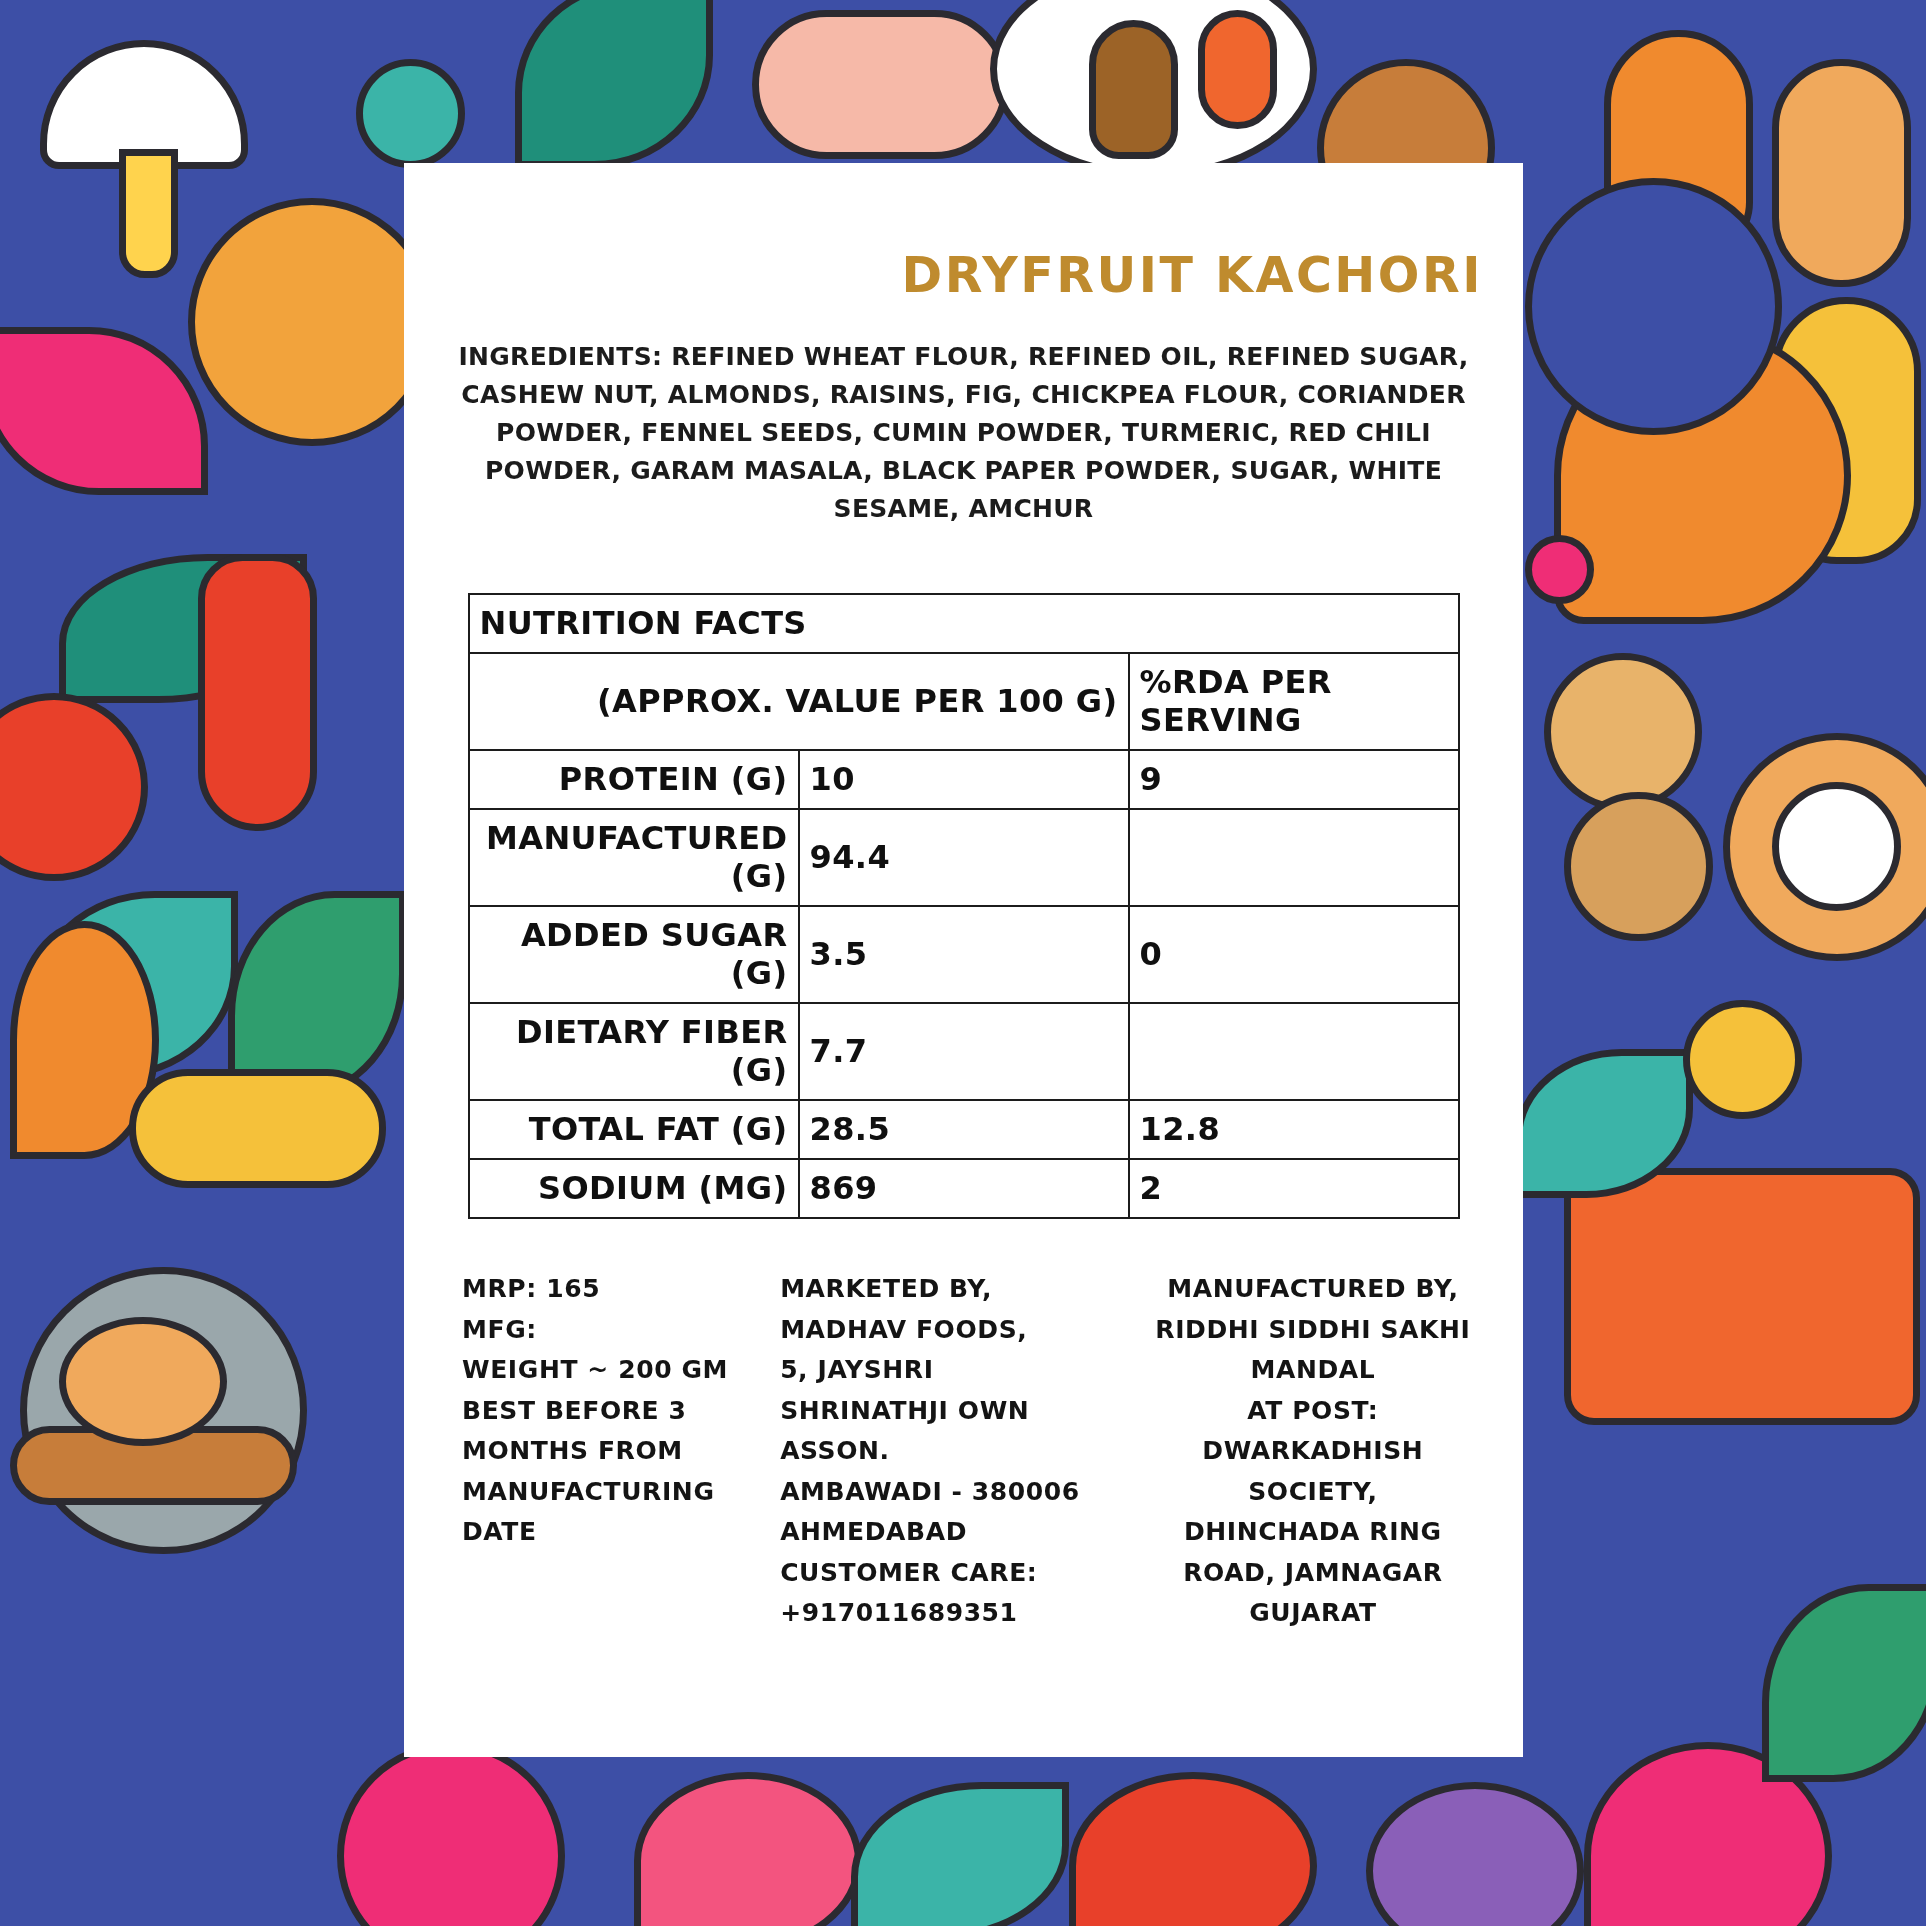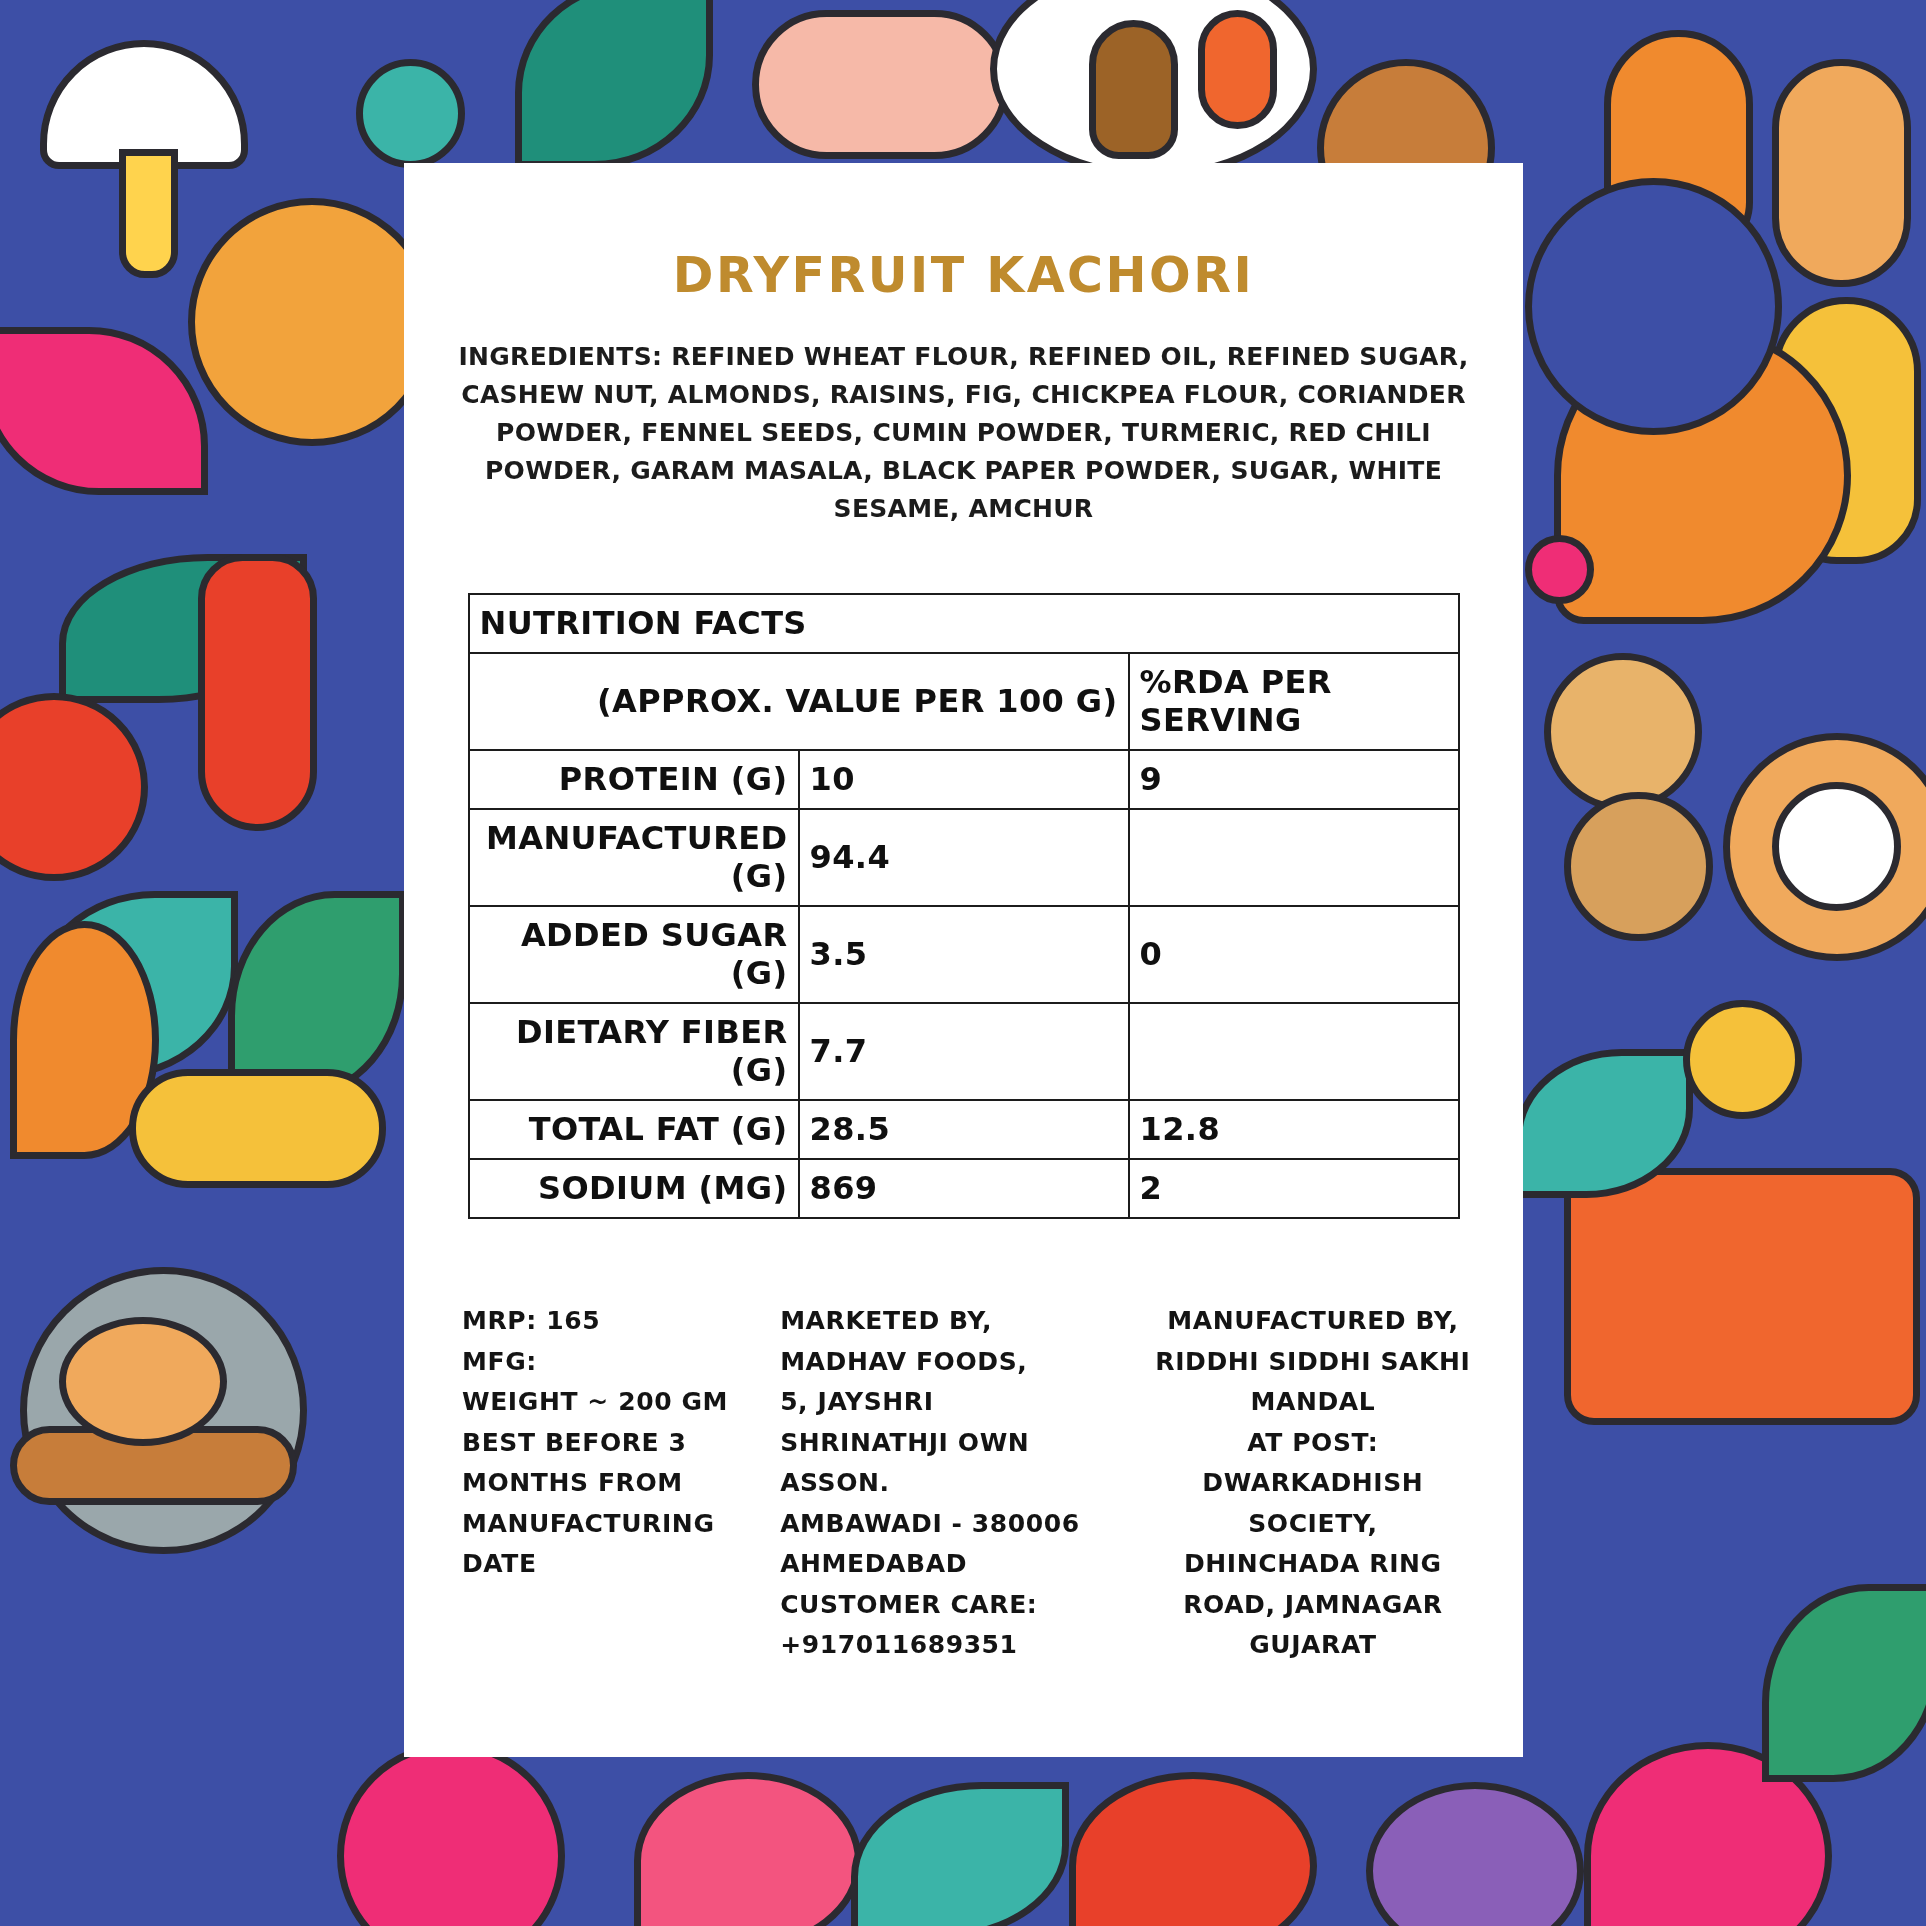--- a/index.html
+++ b/index.html
@@ -41,21 +41,21 @@
     top: 163px;
     width: 1119px;
     height: 1594px;
     background: #ffffff;
     box-sizing: border-box;
     padding: 48px 40px 20px 40px;
     z-index: 5;
   }
 
   #product-title {
-    text-align: center;
+    text-align: right;
     color: #bf8b2e;
     font-size: 49px;
     font-weight: bold;
     letter-spacing: 2.5px;
     margin: 36px 0 34px 0;
     font-family: "DejaVu Sans", sans-serif;
   }
 
   #ingredients {
     text-align: center;
@@ -85,21 +85,21 @@
     font-family: "DejaVu Sans", sans-serif;
   }
   .col-label { width: 354px; text-align: right; }
   .col-value { width: 287px; }
   .col-rda   { width: 350px; }
   .span-head { }
 
   
   #bottom-info {
     display: flex;
-    margin-top: 82px;
+    margin-top: 50px;
     padding: 0 10px;
     gap: 44px;
   }
   .info-col {
     font-size: 25px;
     font-weight: bold;
     color: #141414;
     line-height: 1.62;
     letter-spacing: 0.6px;
     white-space: pre-line;

